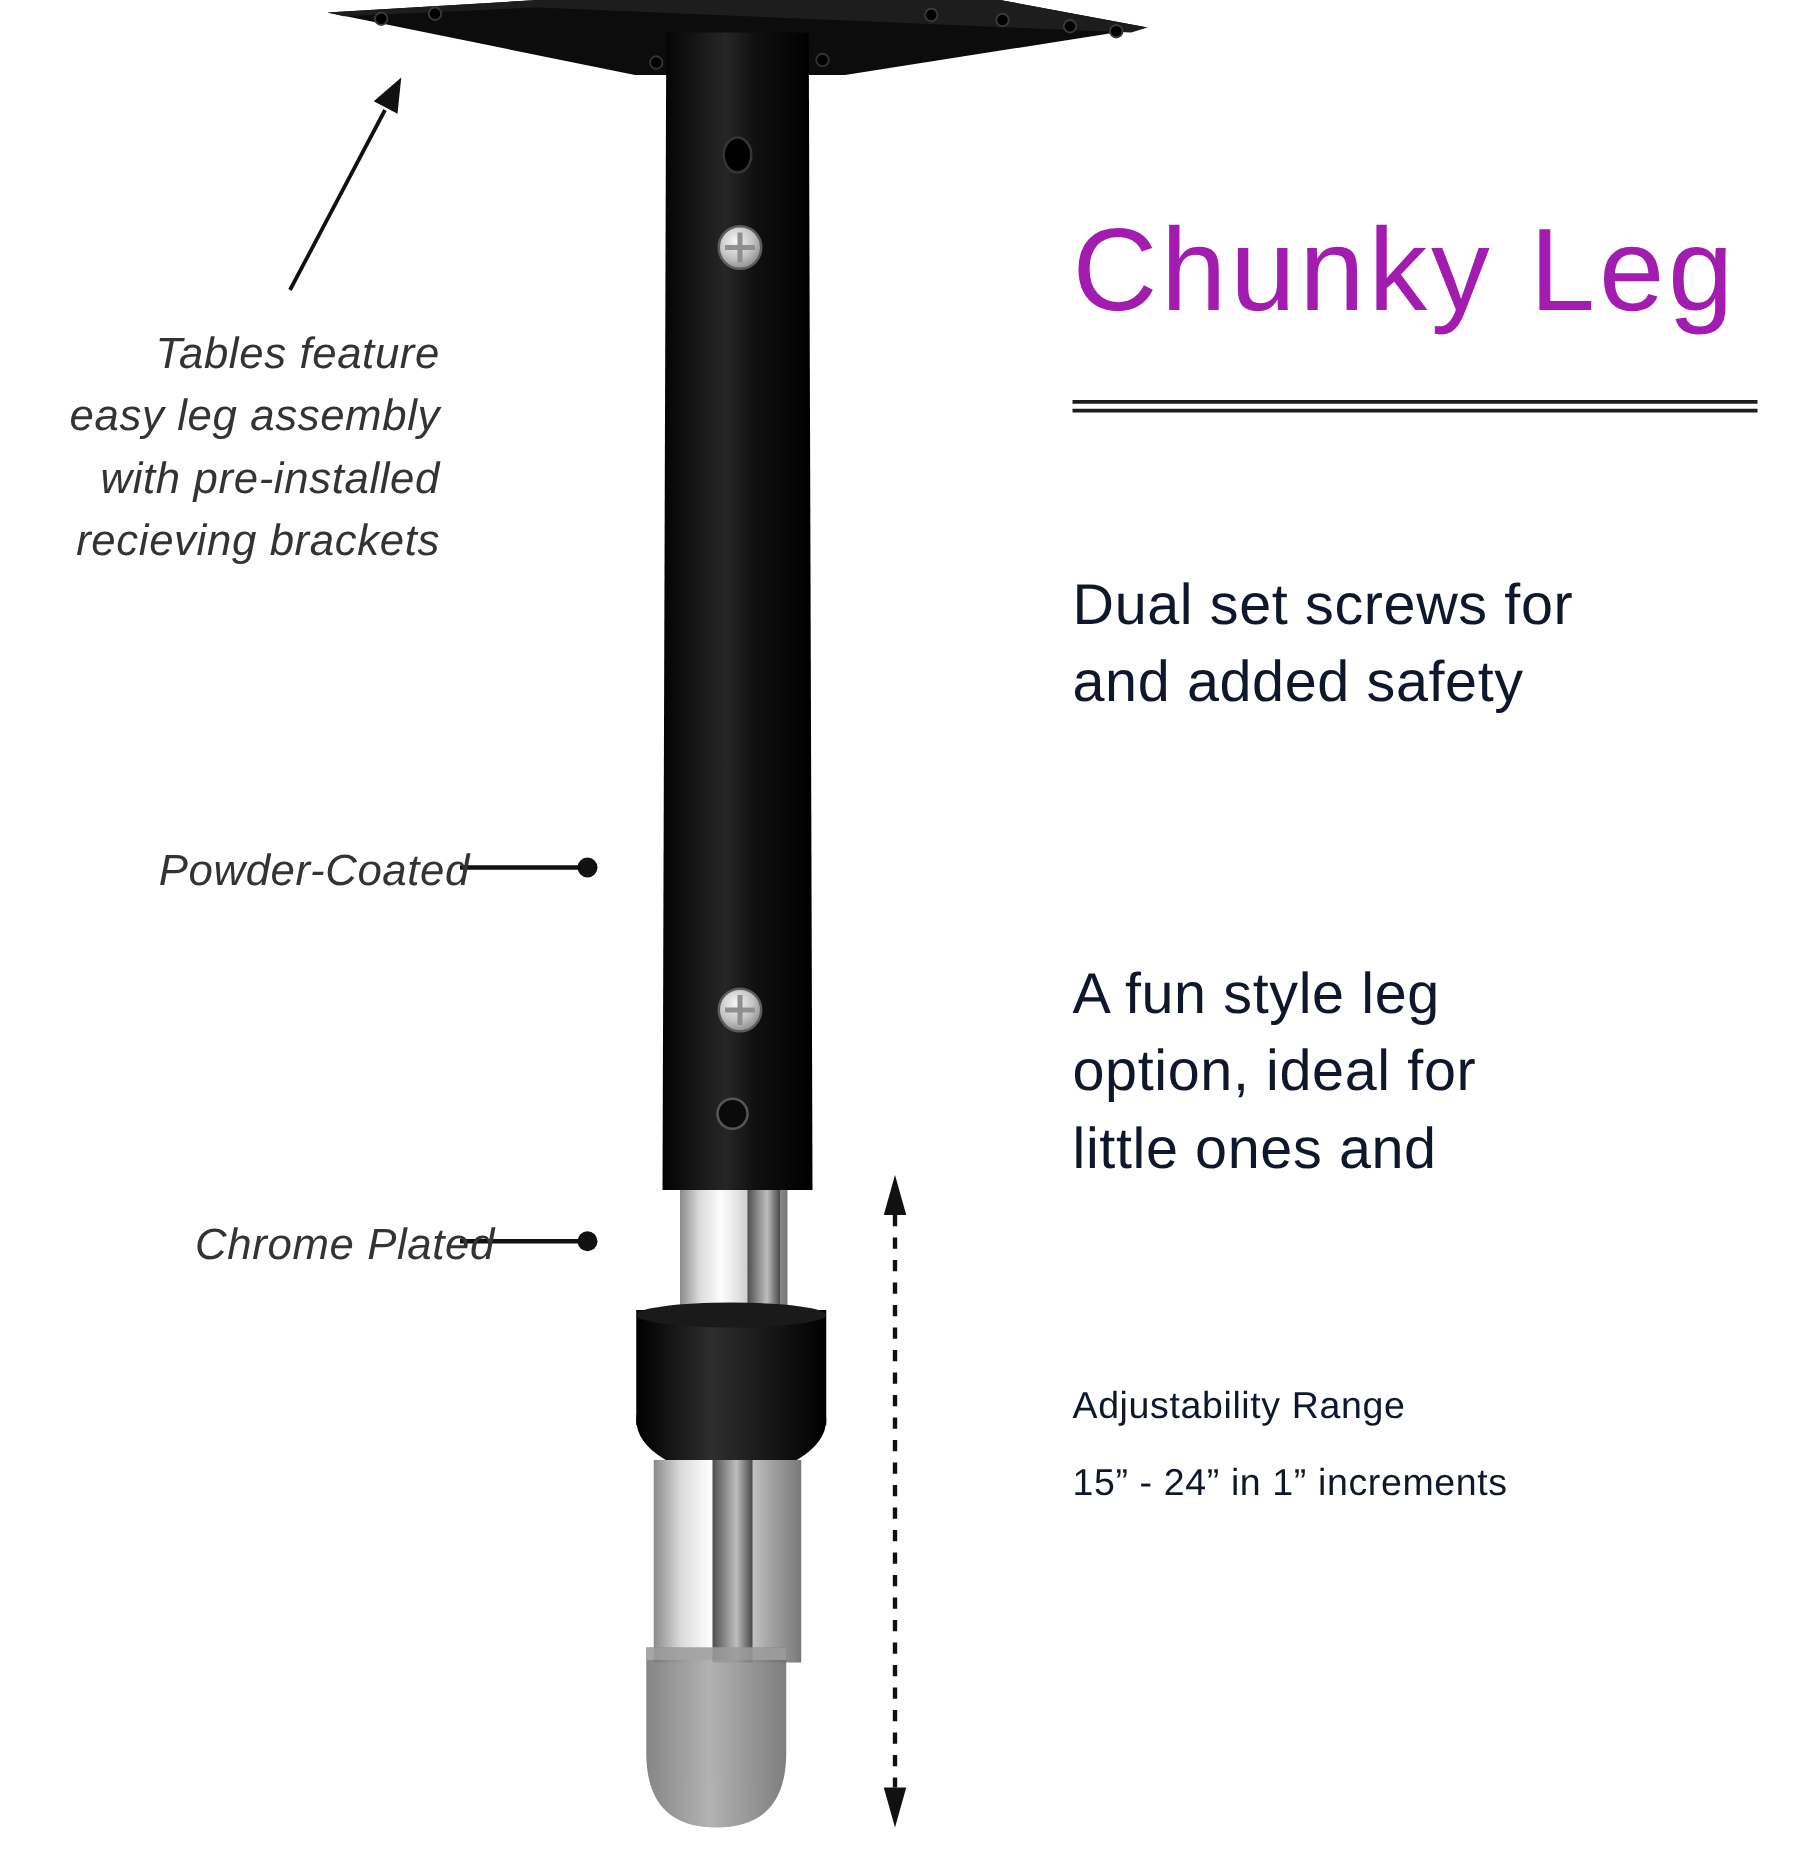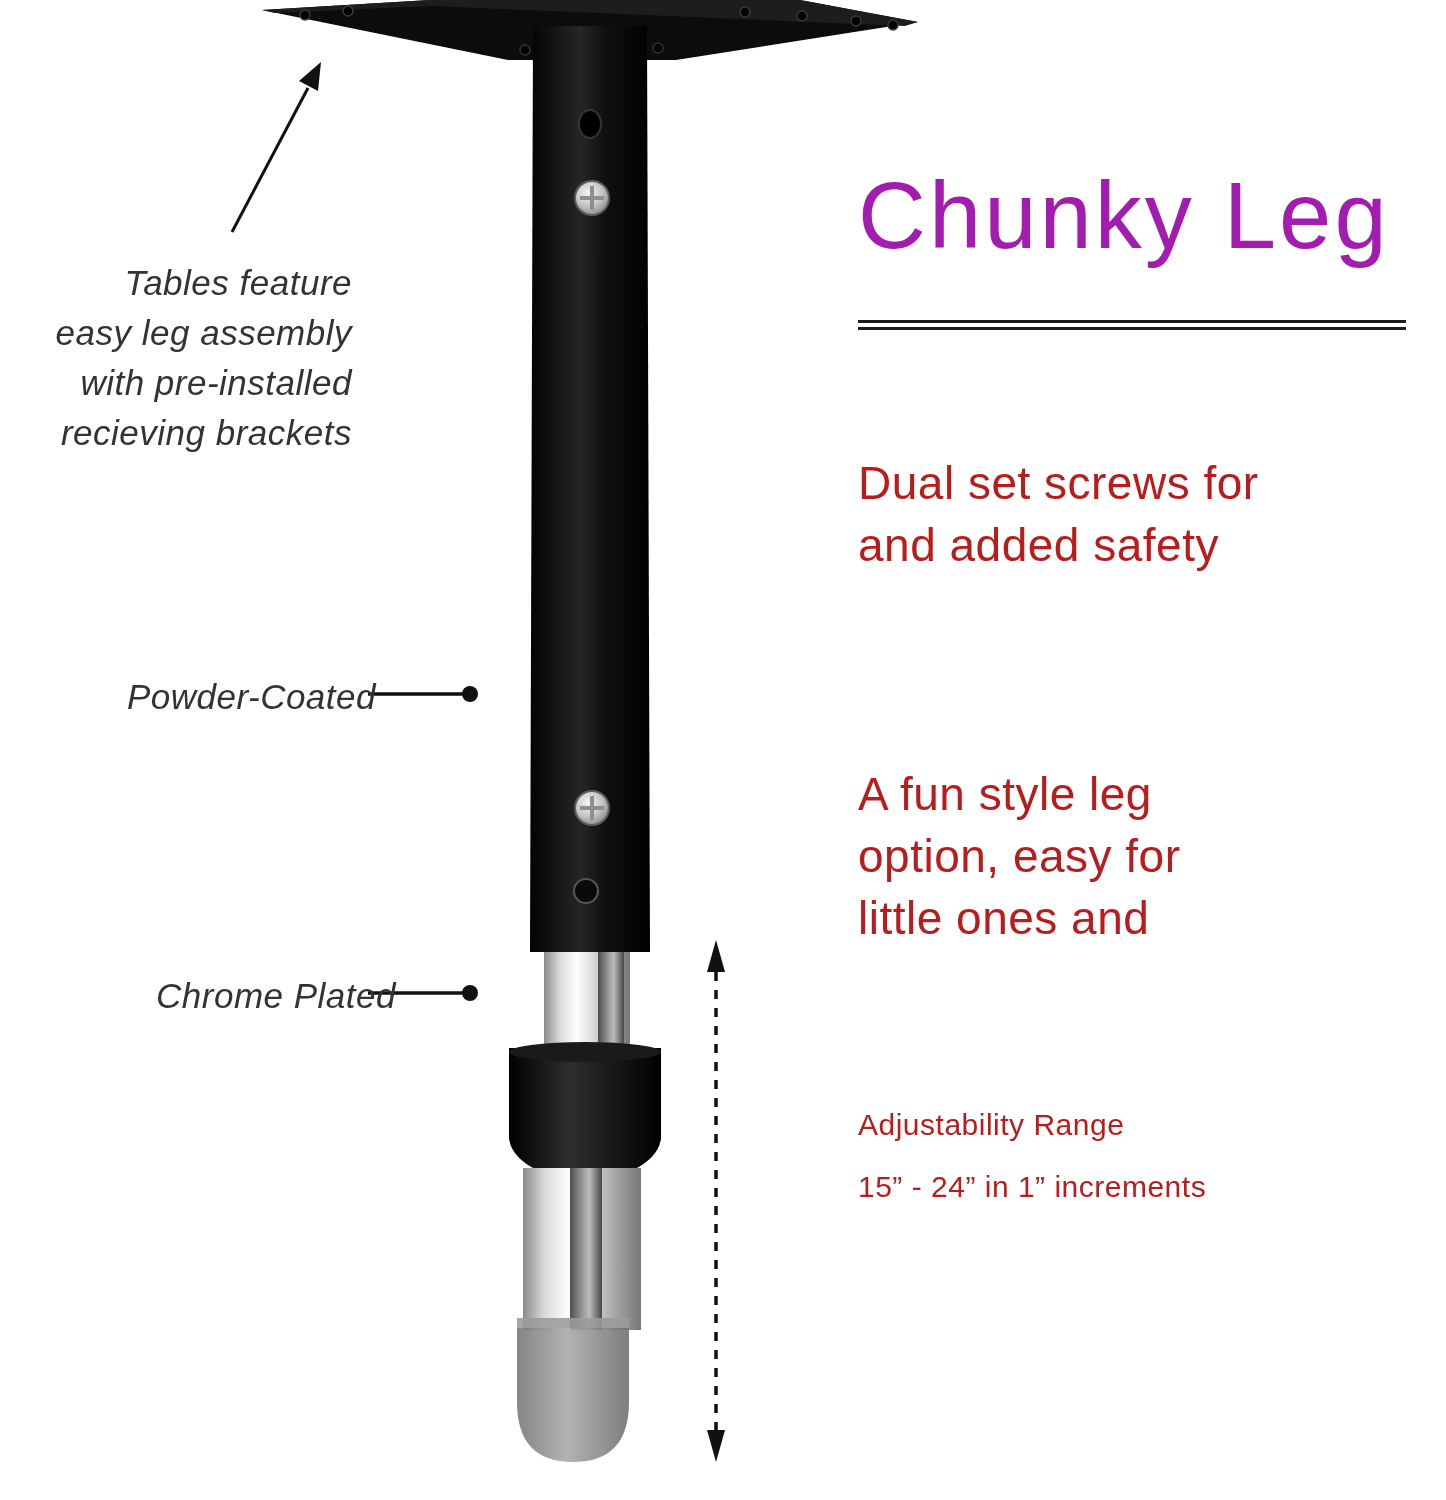--- a/index.html
+++ b/index.html
@@ -38,21 +38,21 @@
     left:858px;top:320px;
     width:548px;height:4px;
     border-top:3px solid #1c1c1c;
     border-bottom:3px solid #1c1c1c;
   }
   .feature{
     position:absolute;
     left:858px;
     font-size:46px;
     line-height:62px;
-    color:#b91c1c;
+    color:#0f172a;
     letter-spacing:0.5px;
     white-space:nowrap;
   }
   .feature-dual{top:452px;}
   .feature-fun{top:763px;}
   .feature-adjust{top:1094px;font-size:30px;}
 </style>
 </head>
 <body>
 
@@ -177,21 +177,21 @@
   <div class="title">Chunky Leg</div>
   <div class="title-underline"></div>
 
   <div class="feature feature-dual">
     <div>Dual set screws for</div>
     <div>and added safety</div>
   </div>
 
   <div class="feature feature-fun">
     <div>A fun style leg</div>
-    <div>option, easy for</div>
+    <div>option, ideal for</div>
     <div>little ones and</div>
   </div>
 
   <div class="feature feature-adjust">
     <div>Adjustability Range</div>
     <div>15” - 24” in 1” increments</div>
   </div>
 
 </div>
 

